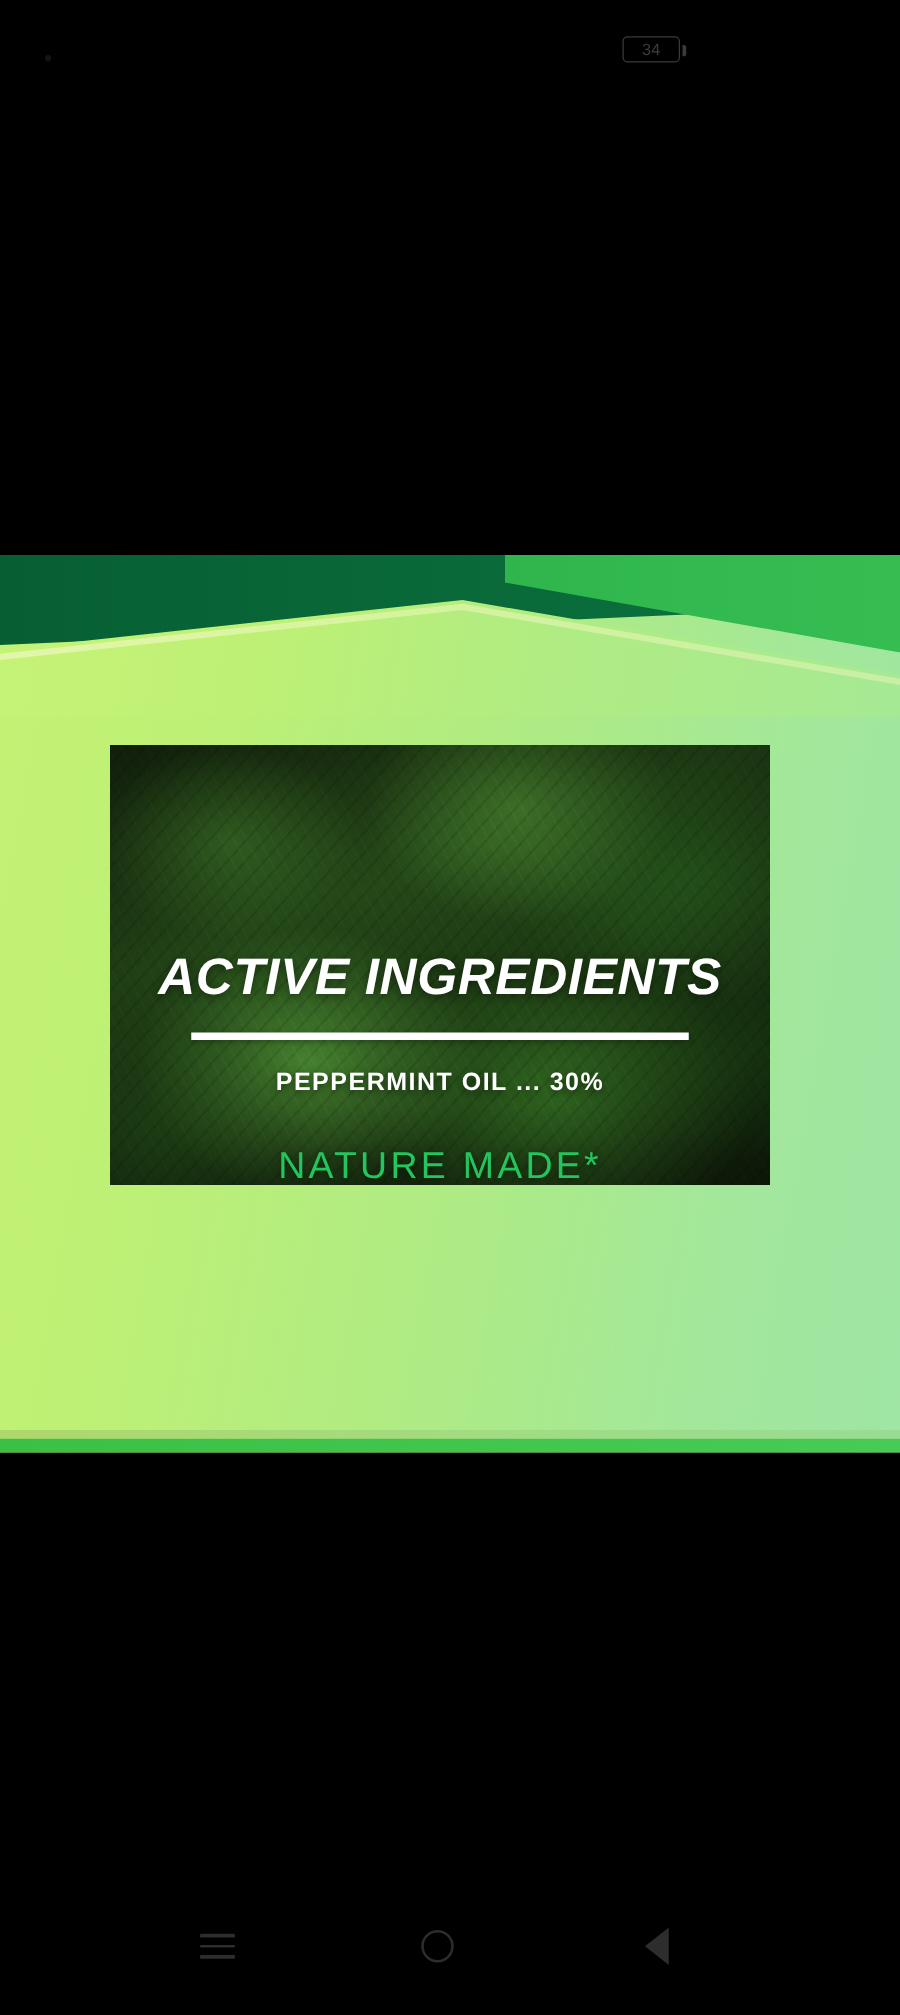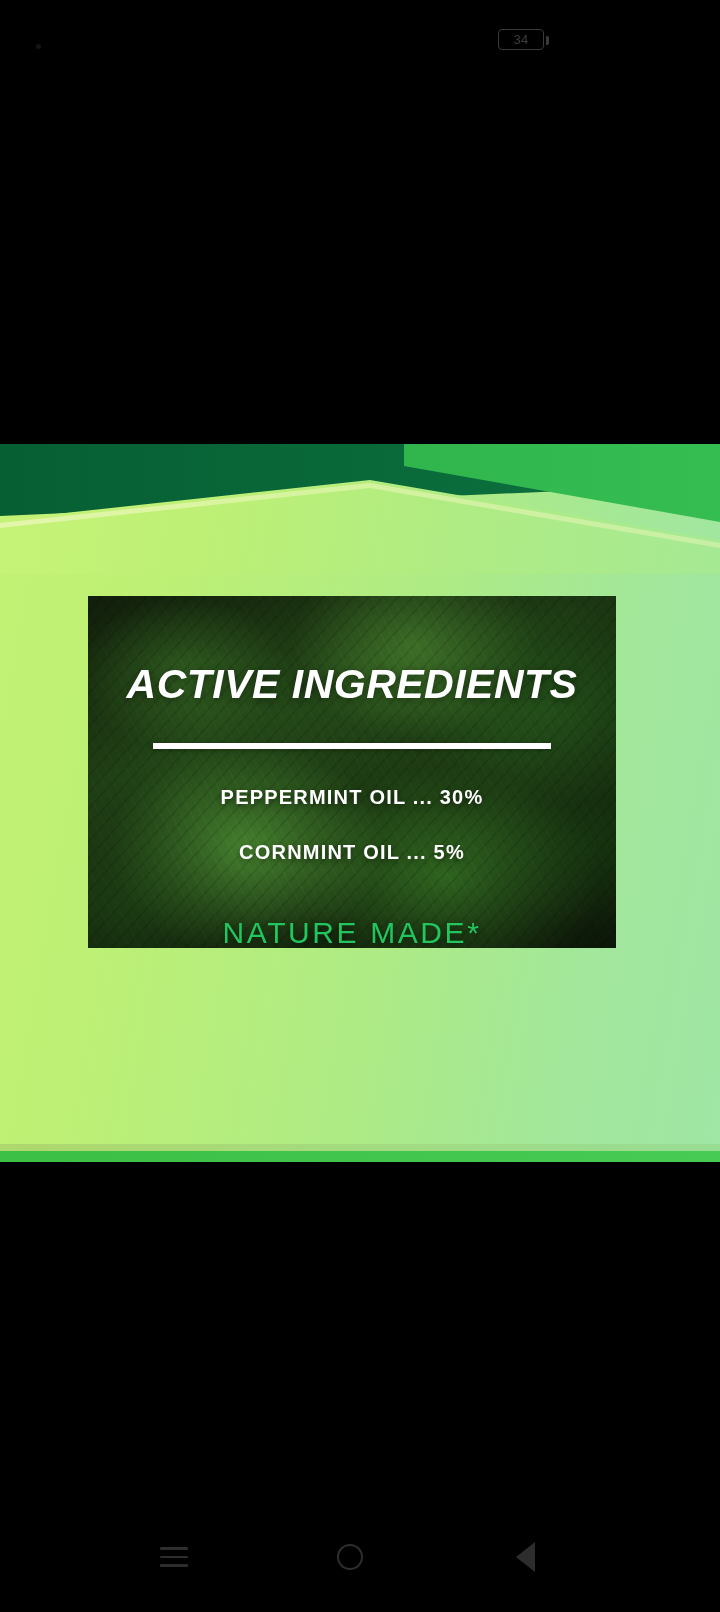--- a/index.html
+++ b/index.html
@@ -162,21 +162,21 @@
     inset: 0;
     background: linear-gradient(180deg, rgba(0,0,0,.16) 0%, rgba(0,0,0,.22) 45%, rgba(0,0,0,.18) 100%);
   }
 
   .panel-content {
     position: absolute;
     inset: 0;
     display: flex;
     flex-direction: column;
     align-items: center;
-    justify-content: space-between;
+    justify-content: flex-end;
     padding-top: 68px;
   }
 
   #headline {
     color: #ffffff;
     font-size: 41px;
     font-weight: bold;
     font-style: italic;
     letter-spacing: .5px;
     line-height: 1;
@@ -296,21 +296,20 @@
     <div id="photo-panel">
       <div class="leaf-bg"></div>
       <div class="leaf-tex"></div>
       <div class="leaf-vignette"></div>
       <div class="panel-scrim"></div>
 
       <div class="panel-content">
         <div id="headline">ACTIVE INGREDIENTS</div>
         <div id="headline-rule"></div>
         <div class="ingredient-line" id="line-1">PEPPERMINT OIL ... 30%</div>
-        <div class="ingredient-line" id="line-2">CORNMINT OIL ... 5%</div>
         <div id="tagline">NATURE MADE*</div>
       </div>
     </div>
 
 
     <div class="bottom-strip-soft"></div>
     <div class="bottom-strip"></div>
   </div>
 
   <div id="nav-bar">

